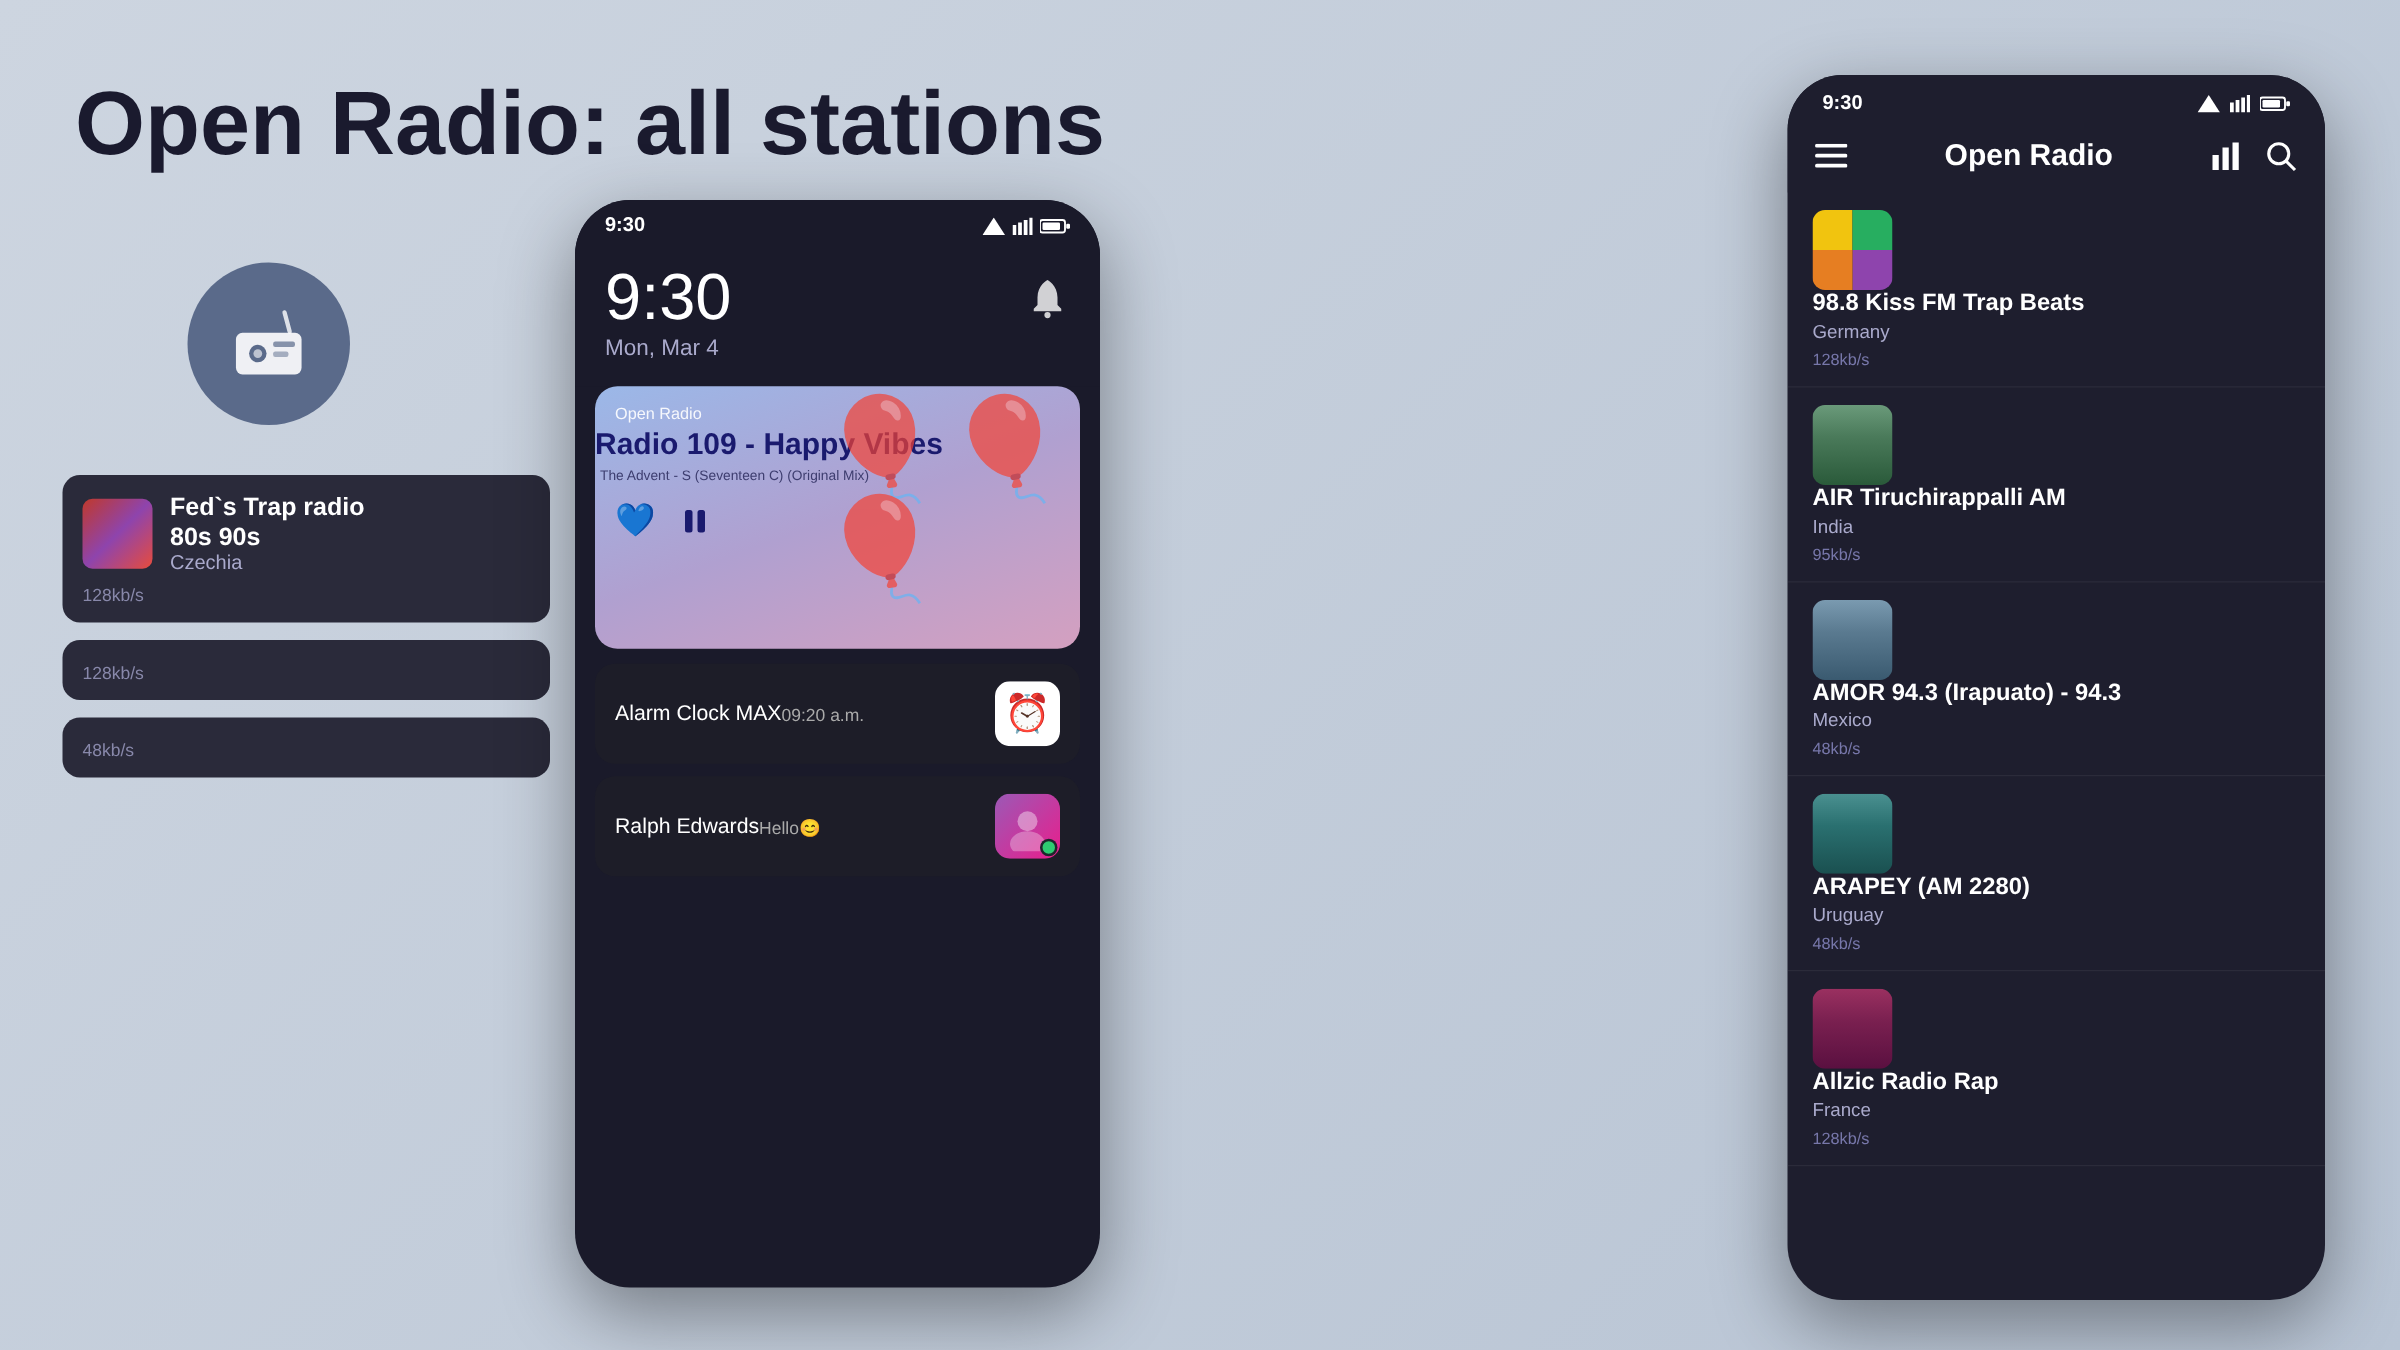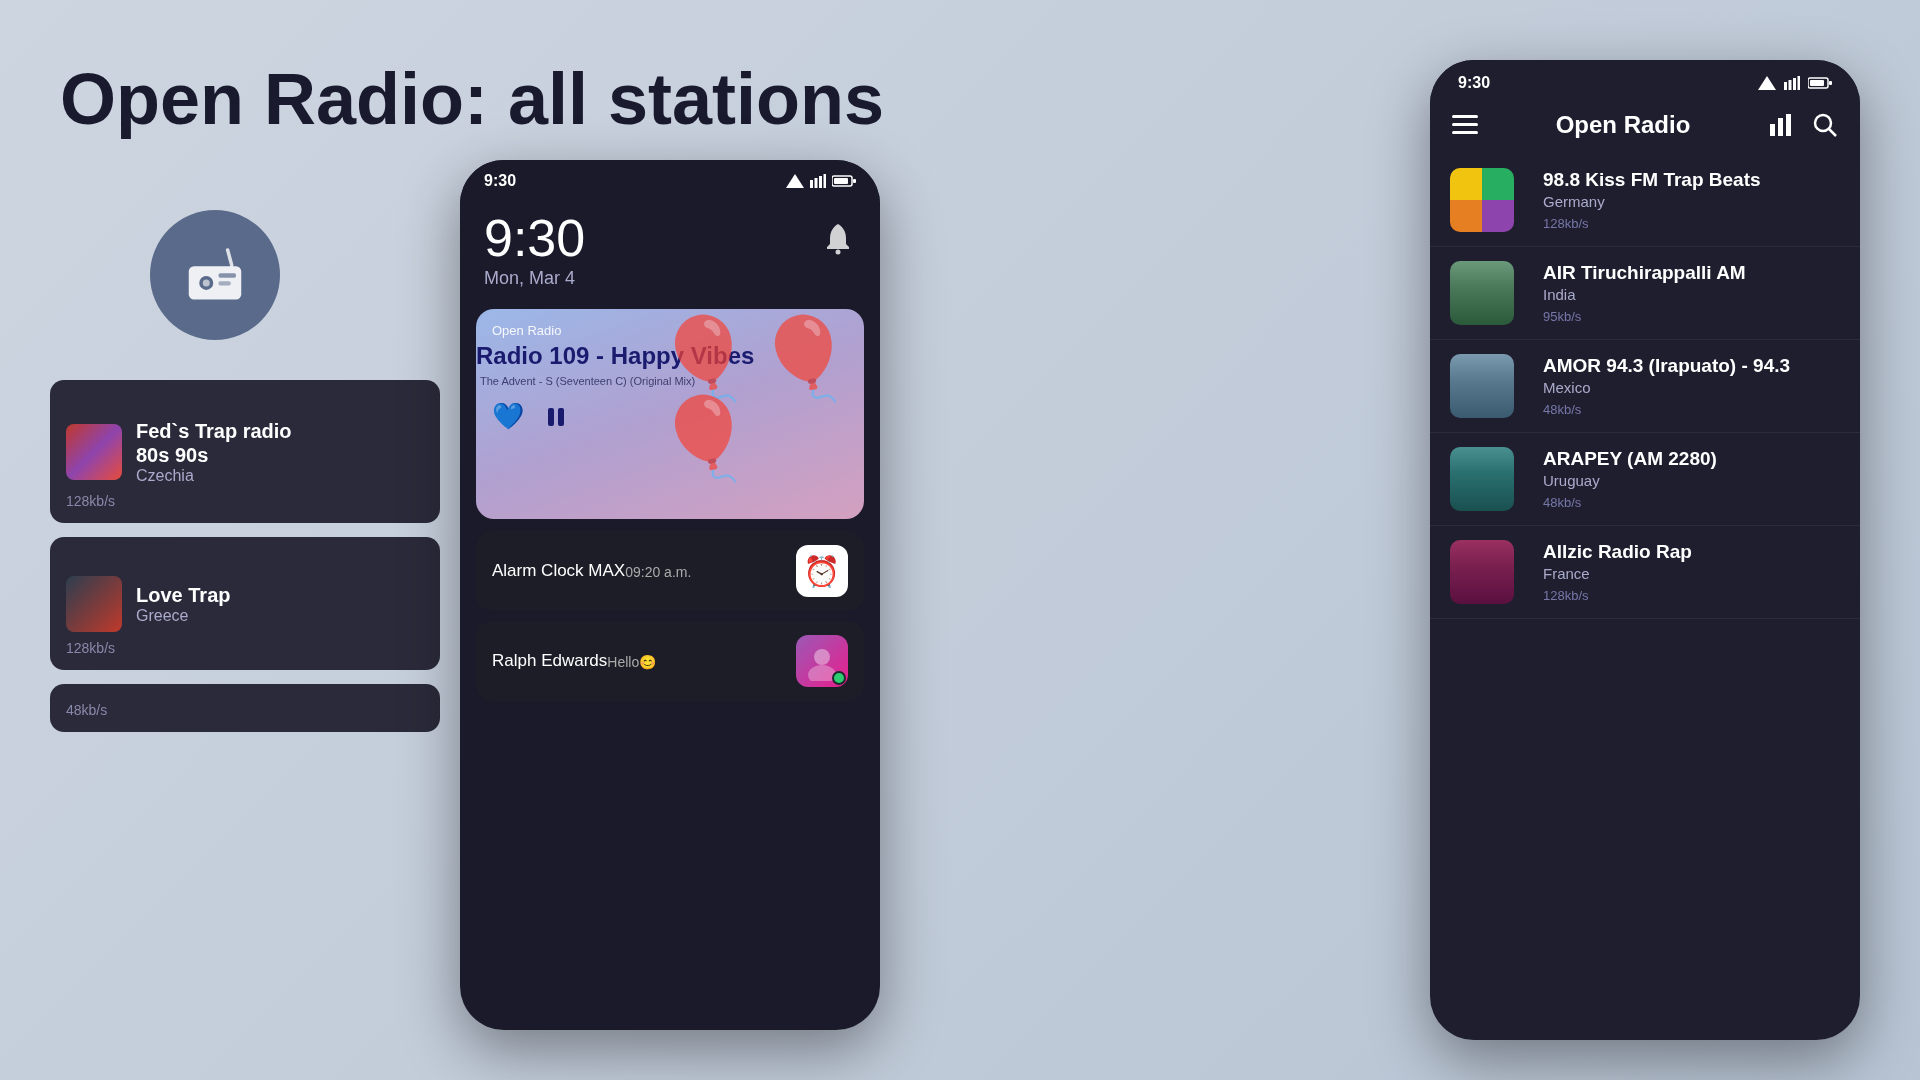--- a/index.html
+++ b/index.html
@@ -59,21 +59,20 @@
       padding: 14px 16px;
       display: flex;
       flex-direction: column;
       gap: 4px;
     }
 
     .station-card-top {
       display: flex;
       align-items: center;
       gap: 14px;
-      margin-top: 25px;
     }
 
     .station-thumb {
       width: 56px;
       height: 56px;
       border-radius: 8px;
       flex-shrink: 0;
       overflow: hidden;
     }
 
@@ -341,24 +340,24 @@
     }
 
     
     .radio-list {
       overflow-y: auto;
       height: calc(980px - 100px);
     }
 
     .radio-item {
       display: flex;
-      align-items: center;
       padding: 14px 20px;
-      gap: 29px;
+      gap: 0;
       border-bottom: 1px solid rgba(255,255,255,0.06);
+      flex-direction: column;
     }
 
     .radio-thumb {
       width: 64px;
       height: 64px;
       border-radius: 10px;
       flex-shrink: 0;
       overflow: hidden;
     }
 
@@ -445,27 +444,20 @@
       <div class="station-thumb station-thumb-fed"></div>
       <div class="station-info">
         <span class="station-name">Fed`s Trap radio<br>80s 90s</span>
         <span class="station-country">Czechia</span>
       </div>
     </div>
     <span class="station-bitrate">128kb/s</span>
   </div>
 
   <div class="station-card">
-    <div class="station-card-top">
-      <div class="station-thumb station-thumb-love"></div>
-      <div class="station-info">
-        <span class="station-name">Love Trap</span>
-        <span class="station-country">Greece</span>
-      </div>
-    </div>
     <span class="station-bitrate">128kb/s</span>
   </div>
 
   <div class="station-card">
     <span class="station-bitrate">48kb/s</span>
   </div>
 </div>
 
 <div class="phone-middle">
 

